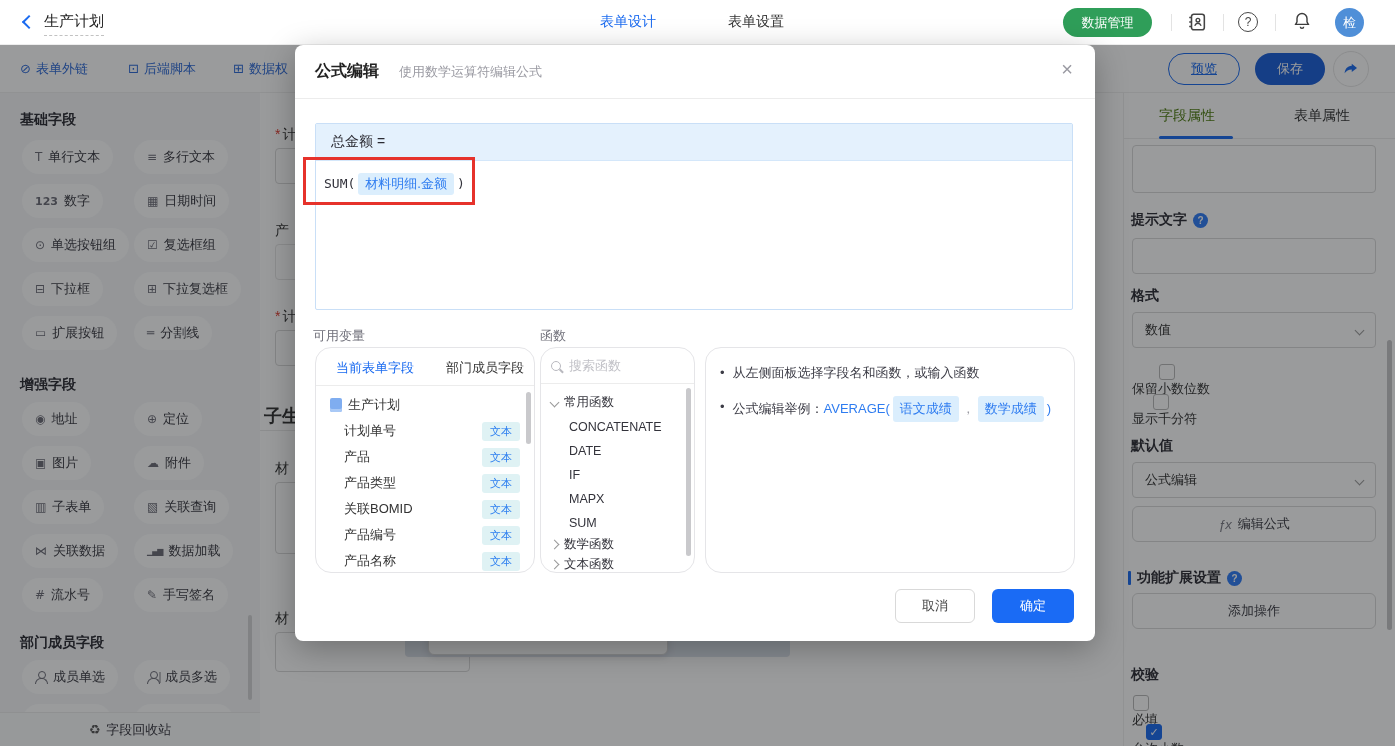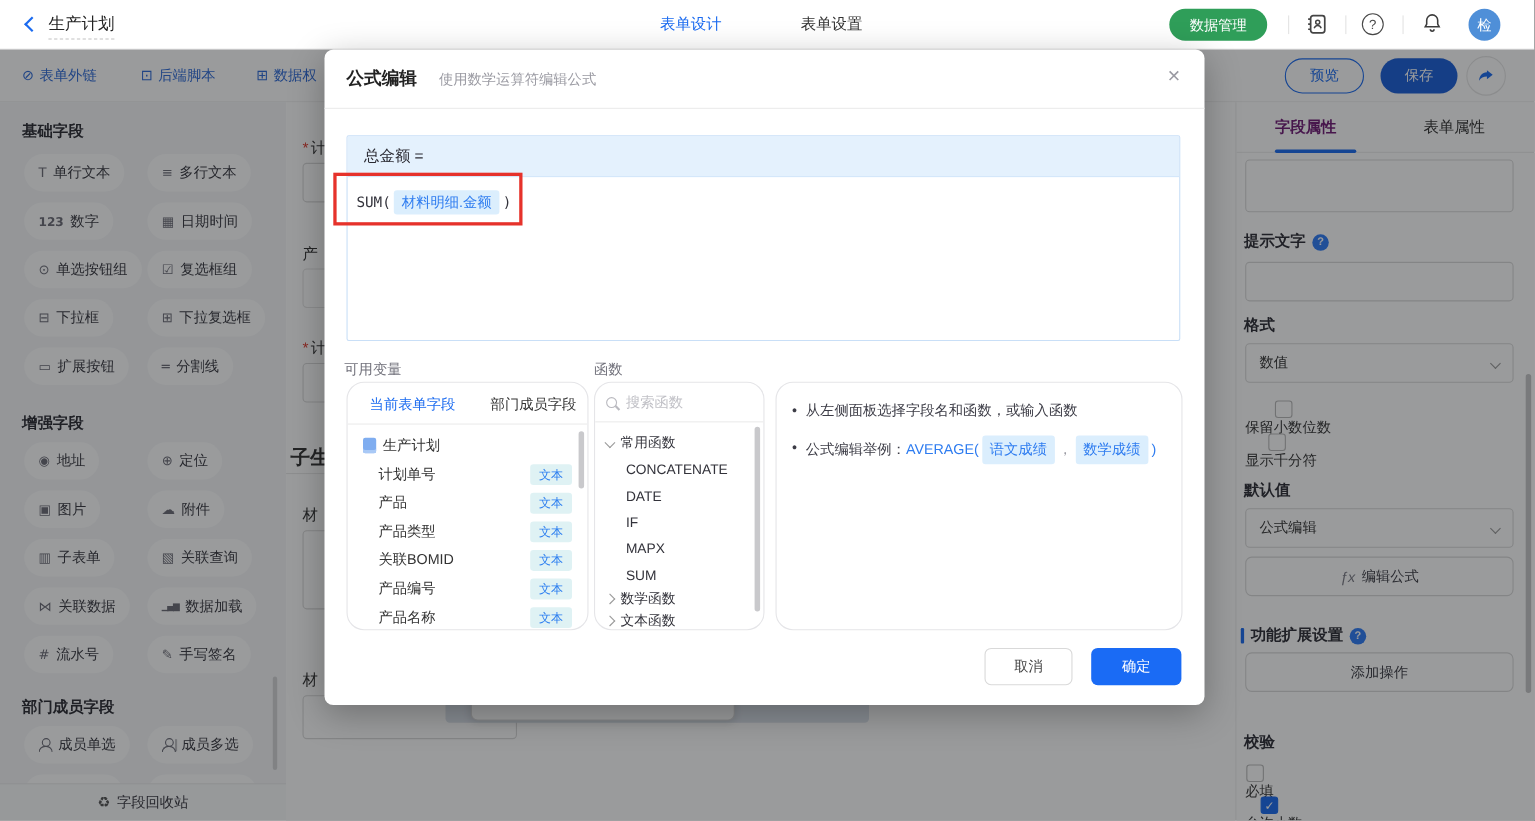--- a/index.html
+++ b/index.html
@@ -14,21 +14,21 @@
   .tb-tab.active { color:#1b6bf0; }
   .tb-green { position:absolute; left:1063px; top:8px; width:89px; height:29px; border-radius:15px; background:#2f9e59; color:#fff; font-size:13px; display:flex; align-items:center; justify-content:center; cursor:pointer; }
   .tb-div { position:absolute; top:14px; width:1px; height:17px; background:#e3e3e3; }
   .tb-ic { position:absolute; top:11px; cursor:pointer; }
   .avatar { position:absolute; left:1335px; top:8px; width:29px; height:29px; border-radius:50%; background:#4f8fd8; color:#fff; font-size:13px; display:flex; align-items:center; justify-content:center; cursor:pointer; }
 
   
   .toolbar { position:absolute; left:0; top:45px; width:1395px; height:48px; background:#fff; border-bottom:1px solid #f0f0f0; }
   .tool-link { position:absolute; top:15px; font-size:13px; color:#2f6bd8; cursor:pointer; white-space:nowrap; }
   .tool-link .gly { margin-right:5px; font-size:13px; }
-  .btn-preview { position:absolute; left:1168px; top:8px; width:72px; height:32px; border-radius:16px; border:1px solid #1b6bf0; color:#1b6bf0; background:#fff; font-size:13px; display:flex; align-items:center; justify-content:center; cursor:pointer; }
+  .btn-preview { position:absolute; left:1168px; top:8px; width:72px; height:32px; border-radius:16px; border:1px solid #1b6bf0; color:#1b6bf0; background:#fff; font-size:13px; display:flex; align-items:center; justify-content:center; cursor:pointer;text-decoration:underline; }
   .btn-save { position:absolute; left:1255px; top:8px; width:70px; height:32px; border-radius:16px; background:#1b5fd9; color:#fff; font-size:13px; display:flex; align-items:center; justify-content:center; cursor:pointer; }
   .btn-share { position:absolute; left:1333px; top:6px; width:36px; height:36px; border-radius:50%; background:#fff; border:1px solid #e6e6e6; display:flex; align-items:center; justify-content:center; cursor:pointer; }
 
   
   .sidebar { position:absolute; left:0; top:93px; width:260px; height:653px; background:#f6f7f9; overflow:hidden; }
   .sb-head { position:absolute; left:20px; font-size:14px; font-weight:700; color:#2b2b33; }
   .pill { position:absolute; height:34px; background:#fff; border-radius:17px; display:inline-flex; align-items:center; padding:0 13px; font-size:13px; color:#3a3a42; cursor:pointer; white-space:nowrap; }
   .pill .pic { color:#6d6d78; font-size:12px; margin-right:6px; font-family:"DejaVu Sans",sans-serif; }
   .pill .pic.num { font-size:11px; font-weight:700; letter-spacing:0; }
   .pill .pic.bars { font-size:8px; letter-spacing:-1px; }
@@ -47,21 +47,21 @@
   .cv-input { position:absolute; background:#fff; border:1px solid #d9d9d9; border-radius:4px; }
   .cv-section { position:absolute; font-size:18px; font-weight:600; color:#333; }
   .cv-line { position:absolute; height:1px; background:#e8e8e8; }
   .cv-selected { position:absolute; background:#dde3ec; border-radius:4px; }
   .cv-selected .inner { position:absolute; left:23px; top:10px; width:240px; height:48px; background:#fff; border:1px solid #d9d9d9; border-radius:6px; box-shadow:0 2px 8px rgba(0,0,0,0.12); }
 
   
   .panel { position:absolute; left:1123px; top:93px; width:272px; height:653px; background:#fff; border-left:1px solid #efefef; overflow:hidden; }
   .pn-tabrow { position:absolute; left:0; top:0; width:272px; height:46px; border-bottom:1px solid #ededed; }
   .pn-tab { position:absolute; top:14px; font-size:14px; color:#333; cursor:pointer; }
-  .pn-tab.active { color:#701a75; font-weight:700; }
+  .pn-tab.active { color:#4d7c0f; font-weight:400; }
   .pn-underline { position:absolute; left:35px; top:43px; width:74px; height:3px; background:#1b6bf0; border-radius:2px; }
   .pn-label { position:absolute; font-size:14px; font-weight:600; color:#2e2e36; display:flex; align-items:center; }
   .q-ic { width:15px; height:15px; border-radius:50%; background:#2f7cf6; color:#fff; font-size:10px; display:inline-flex; align-items:center; justify-content:center; margin-left:6px; }
   .pn-box { position:absolute; left:8px; width:244px; background:#fff; border:1px solid #d9d9d9; border-radius:4px; }
   .pn-select { position:absolute; left:8px; width:244px; height:36px; border:1px solid #d9d9d9; border-radius:4px; display:flex; align-items:center; padding:0 12px; font-size:13px; color:#333; cursor:pointer; }
   .pn-select .chev { margin-left:auto; }
   .pn-btn { position:absolute; left:8px; width:244px; height:36px; border:1px solid #d9d9d9; border-radius:6px; background:#fff; display:flex; align-items:center; justify-content:center; font-size:13px; color:#3c3c44; cursor:pointer; }
   .cb-row { position:absolute; display:flex; align-items:center; font-size:13px; color:#333; cursor:pointer;flex-direction:column; }
   .cb { width:16px; height:16px; border:1px solid #b9b9b9; border-radius:3px; background:#fff; margin-right:8px; position:relative; }
   .cb.checked { background:#1b6bf0; border-color:#1b6bf0; }

